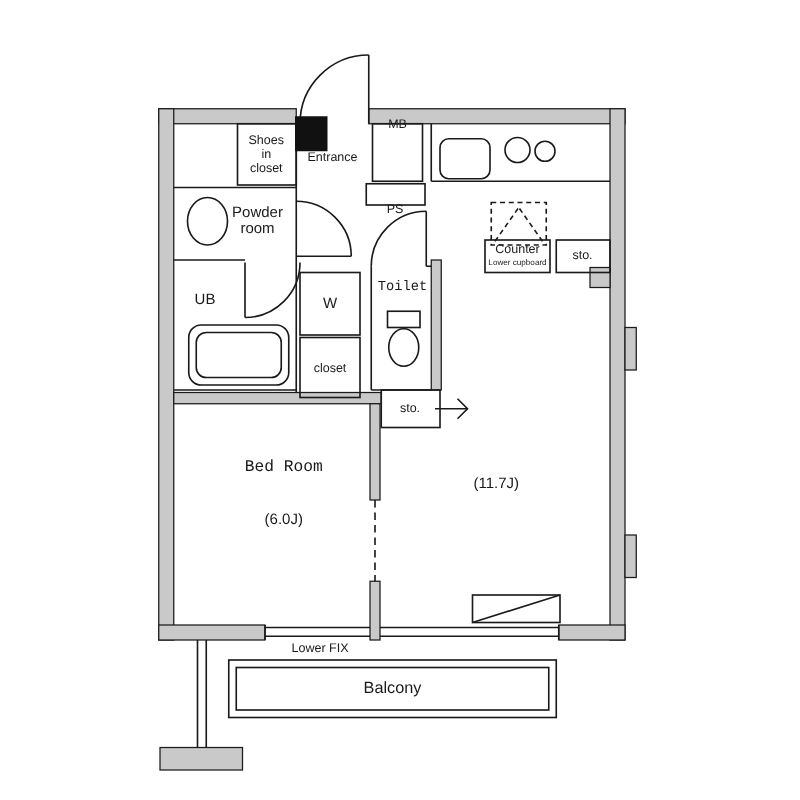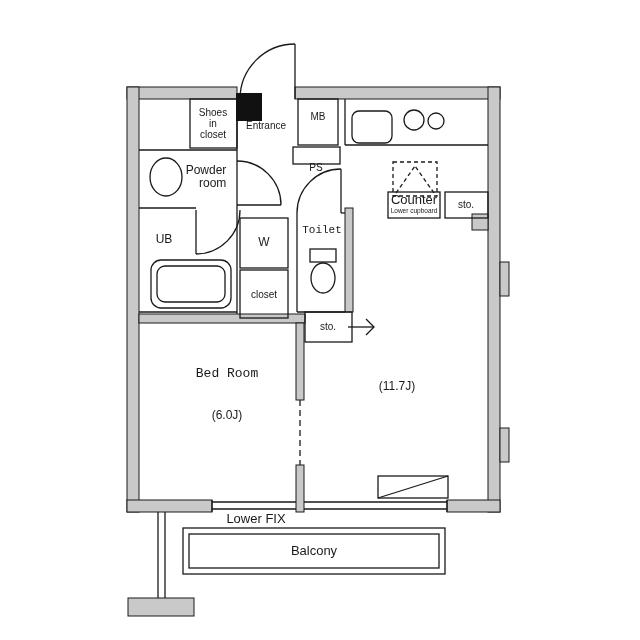--- a/index.html
+++ b/index.html
@@ -4,24 +4,24 @@
 <style>
   * { margin:0; padding:0; box-sizing:border-box; }
   html,body { width:640px; height:640px; background:#ffffff; font-family:"Liberation Sans", sans-serif; }
   .plan { position:relative; width:640px; height:640px; background:#fff; overflow:hidden; }
   .plan svg { position:absolute; left:0; top:0; }
   .lbl {
     position:absolute; transform:translate(-50%,-50%);
     white-space:pre-line; text-align:center; color:#1a1a1a; line-height:1.12;
   }
   .fs13 { font-size:13px; }
-  .fs12 { font-size:12px;text-align:right; }
+  .fs12 { font-size:12px; }
   .fs11 { font-size:11px; }
   .fs10 { font-size:10px; }
-  .fs9  { font-size:13px; }
+  .fs9  { font-size:10px; }
   .fs7  { font-size:6.5px; }
 </style>
 </head>
 <body>
 
 <div class="plan">
 
   <svg width="640" height="640" viewBox="0 0 640 640">
 
     <g stroke="#1a1a1a" stroke-width="1" fill="#c9c9c9">
@@ -111,21 +111,21 @@
       </g>
     </g>
 
     <rect x="236" y="93" width="26" height="28" fill="#111111"></rect>
   </svg>
 
   <div class="lbl fs10" style="left:213px; top:124px;">Shoes
 in
 closet</div>
   <div class="lbl fs10" style="left:266px; top:126px;">Entrance</div>
-  <div class="lbl fs10" style="left:318px; top:117px;">MB</div>
+  <div class="lbl fs10" style="left:318px; top:100px;">MB</div>
   <div class="lbl fs10" style="left:316px; top:168px;">PS</div>
   <div class="lbl fs12" style="left:206px; top:177px;">Powder
 room</div>
   <div class="lbl fs9" style="left:414px; top:200px;">Counter</div>
   <div class="lbl fs7" style="left:414px; top:211px;">Lower cupboard</div>
   <div class="lbl fs10" style="left:466px; top:205px;">sto.</div>
   <div class="lbl fs12" style="left:164px; top:240px;">UB</div>
   <div class="lbl fs12" style="left:264px; top:243px;">W</div>
   <div class="lbl fs11" style="left:322px; top:230px;font-family:Liberation Mono, monospace;">Toilet</div>
   <div class="lbl fs10" style="left:264px; top:295px;">closet</div>

